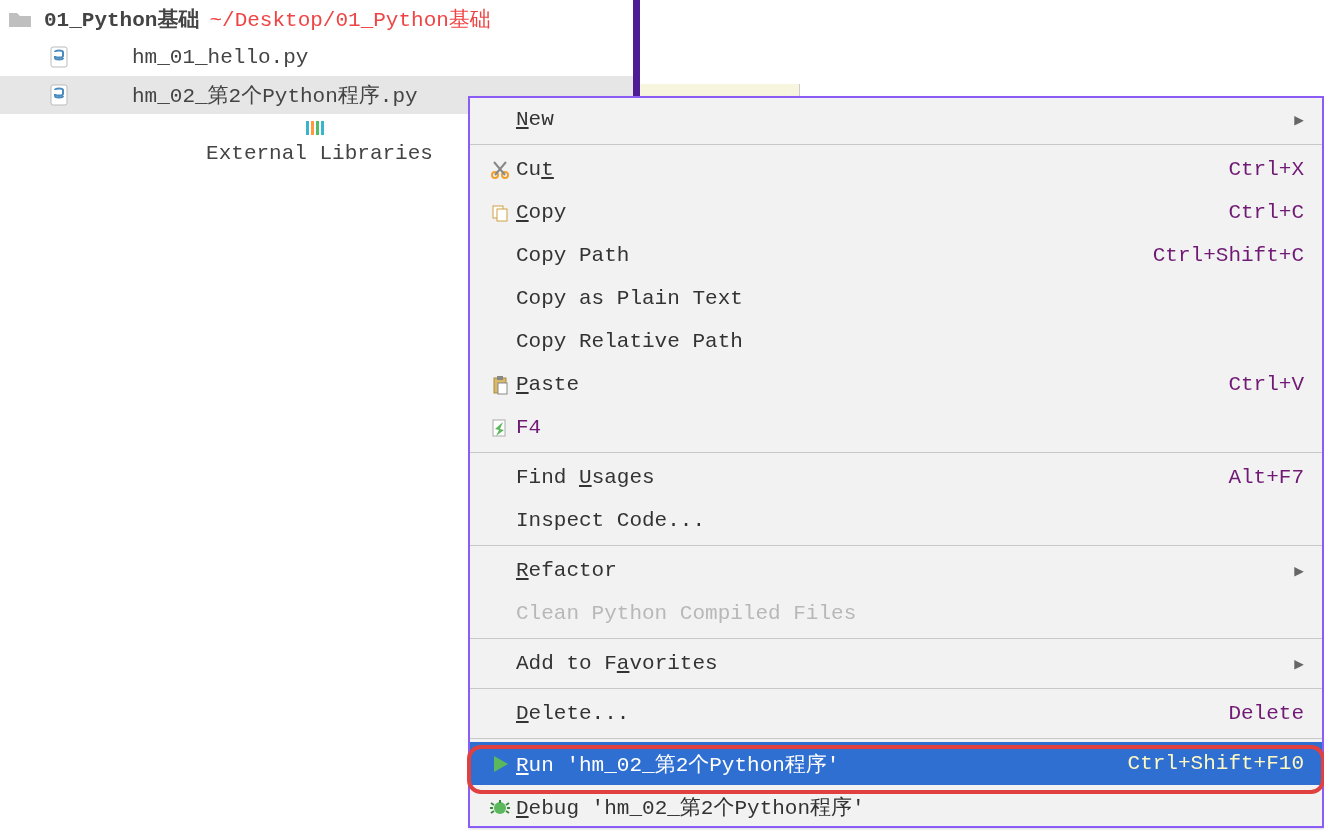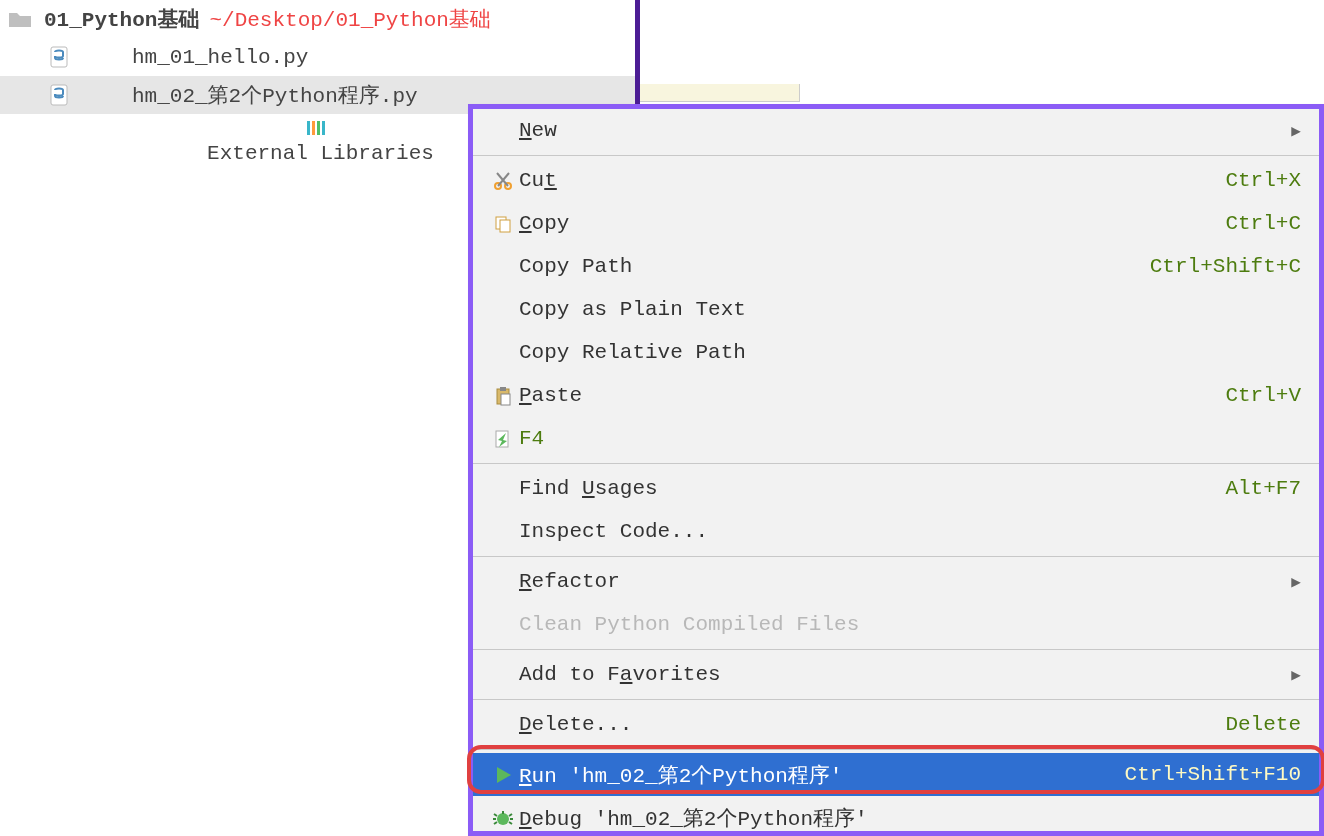--- a/index.html
+++ b/index.html
@@ -12,21 +12,21 @@
     overflow: hidden;
     color: #333;
   }
   .project-tree {
     position: absolute;
     left: 0;
     top: 0;
     width: 640px;
     height: 620px;
     background: #ffffff;
-    border-right: 5px solid #4c1d95;
+    border-right: 7px solid #4c1d95;
     font-family: Liberation Mono, monospace;
   }
   .tree-row {
     display: flex;
     align-items: center;
     height: 38px;
     padding-left: 6px;
     white-space: nowrap;
   }
   .tree-root {
@@ -69,25 +69,25 @@
     top: 84px;
     width: 160px;
     height: 18px;
     background: #f8f5de;
     border-bottom: 1px solid #ccc;
     border-right: 1px solid #ccc;
   }
   .context-menu {
     position: absolute;
     left: 468px;
-    top: 104px;
+    top: 96px;
     width: 856px;
     height: 732px;
     background: #f2f2f2;
-    border: 5px solid #8b5cf6;
+    border: 2px solid #8b5cf6;
     box-shadow: 1px 1px 2px rgba(0,0,0,.15);
   }
   .menu-item {
     display: flex;
     align-items: center;
     height: 43px;
     padding: 0 18px 0 14px;
     color: #333;
     position: relative;
   }
@@ -96,21 +96,21 @@
     display: inline-flex;
     align-items: center;
     justify-content: center;
     flex-shrink: 0;
   }
   .menu-item .mi-label {
     flex: 1;
     white-space: nowrap;
   }
   .menu-item .mi-short {
-    color: #4d7c0f;
+    color: #701a75;
     white-space: nowrap;
   }
   .menu-item.disabled .mi-label {
     color: #b8b8b8;
   }
   .menu-item.selected {
     background: #2f6fd1;
     color: #fff;
   }
   .menu-item.selected .mi-short { color: #fef9c3; }

